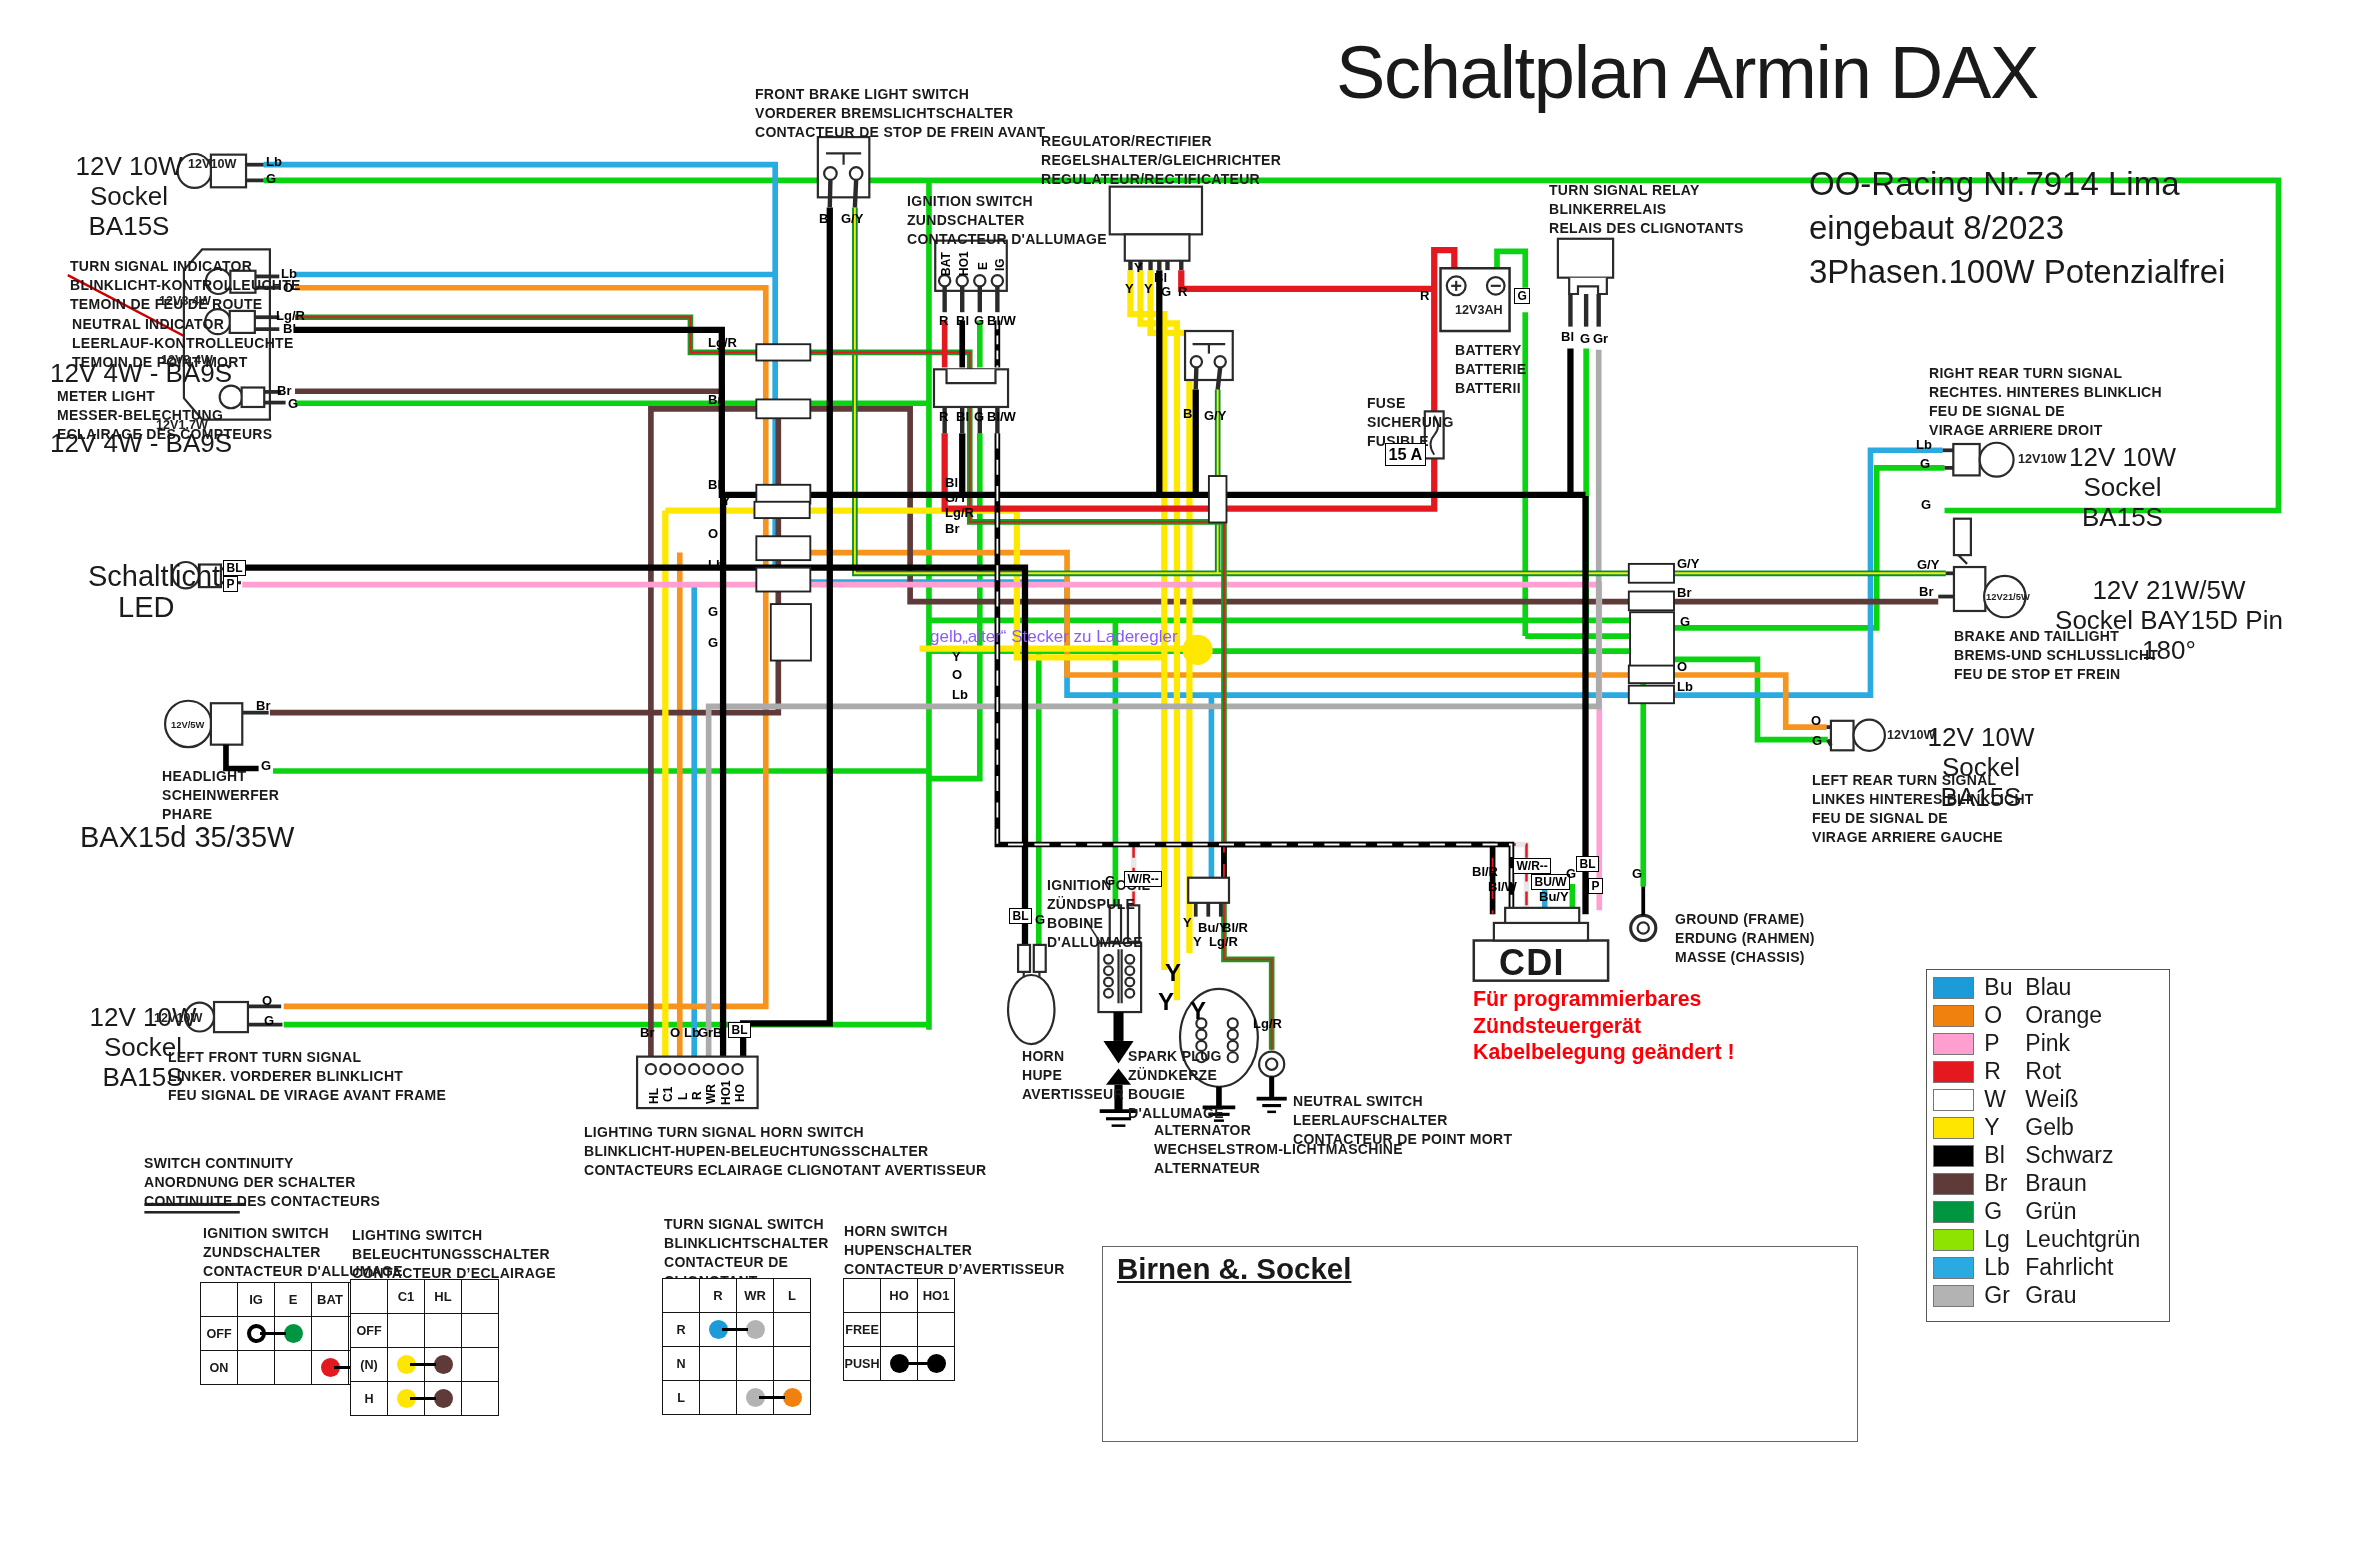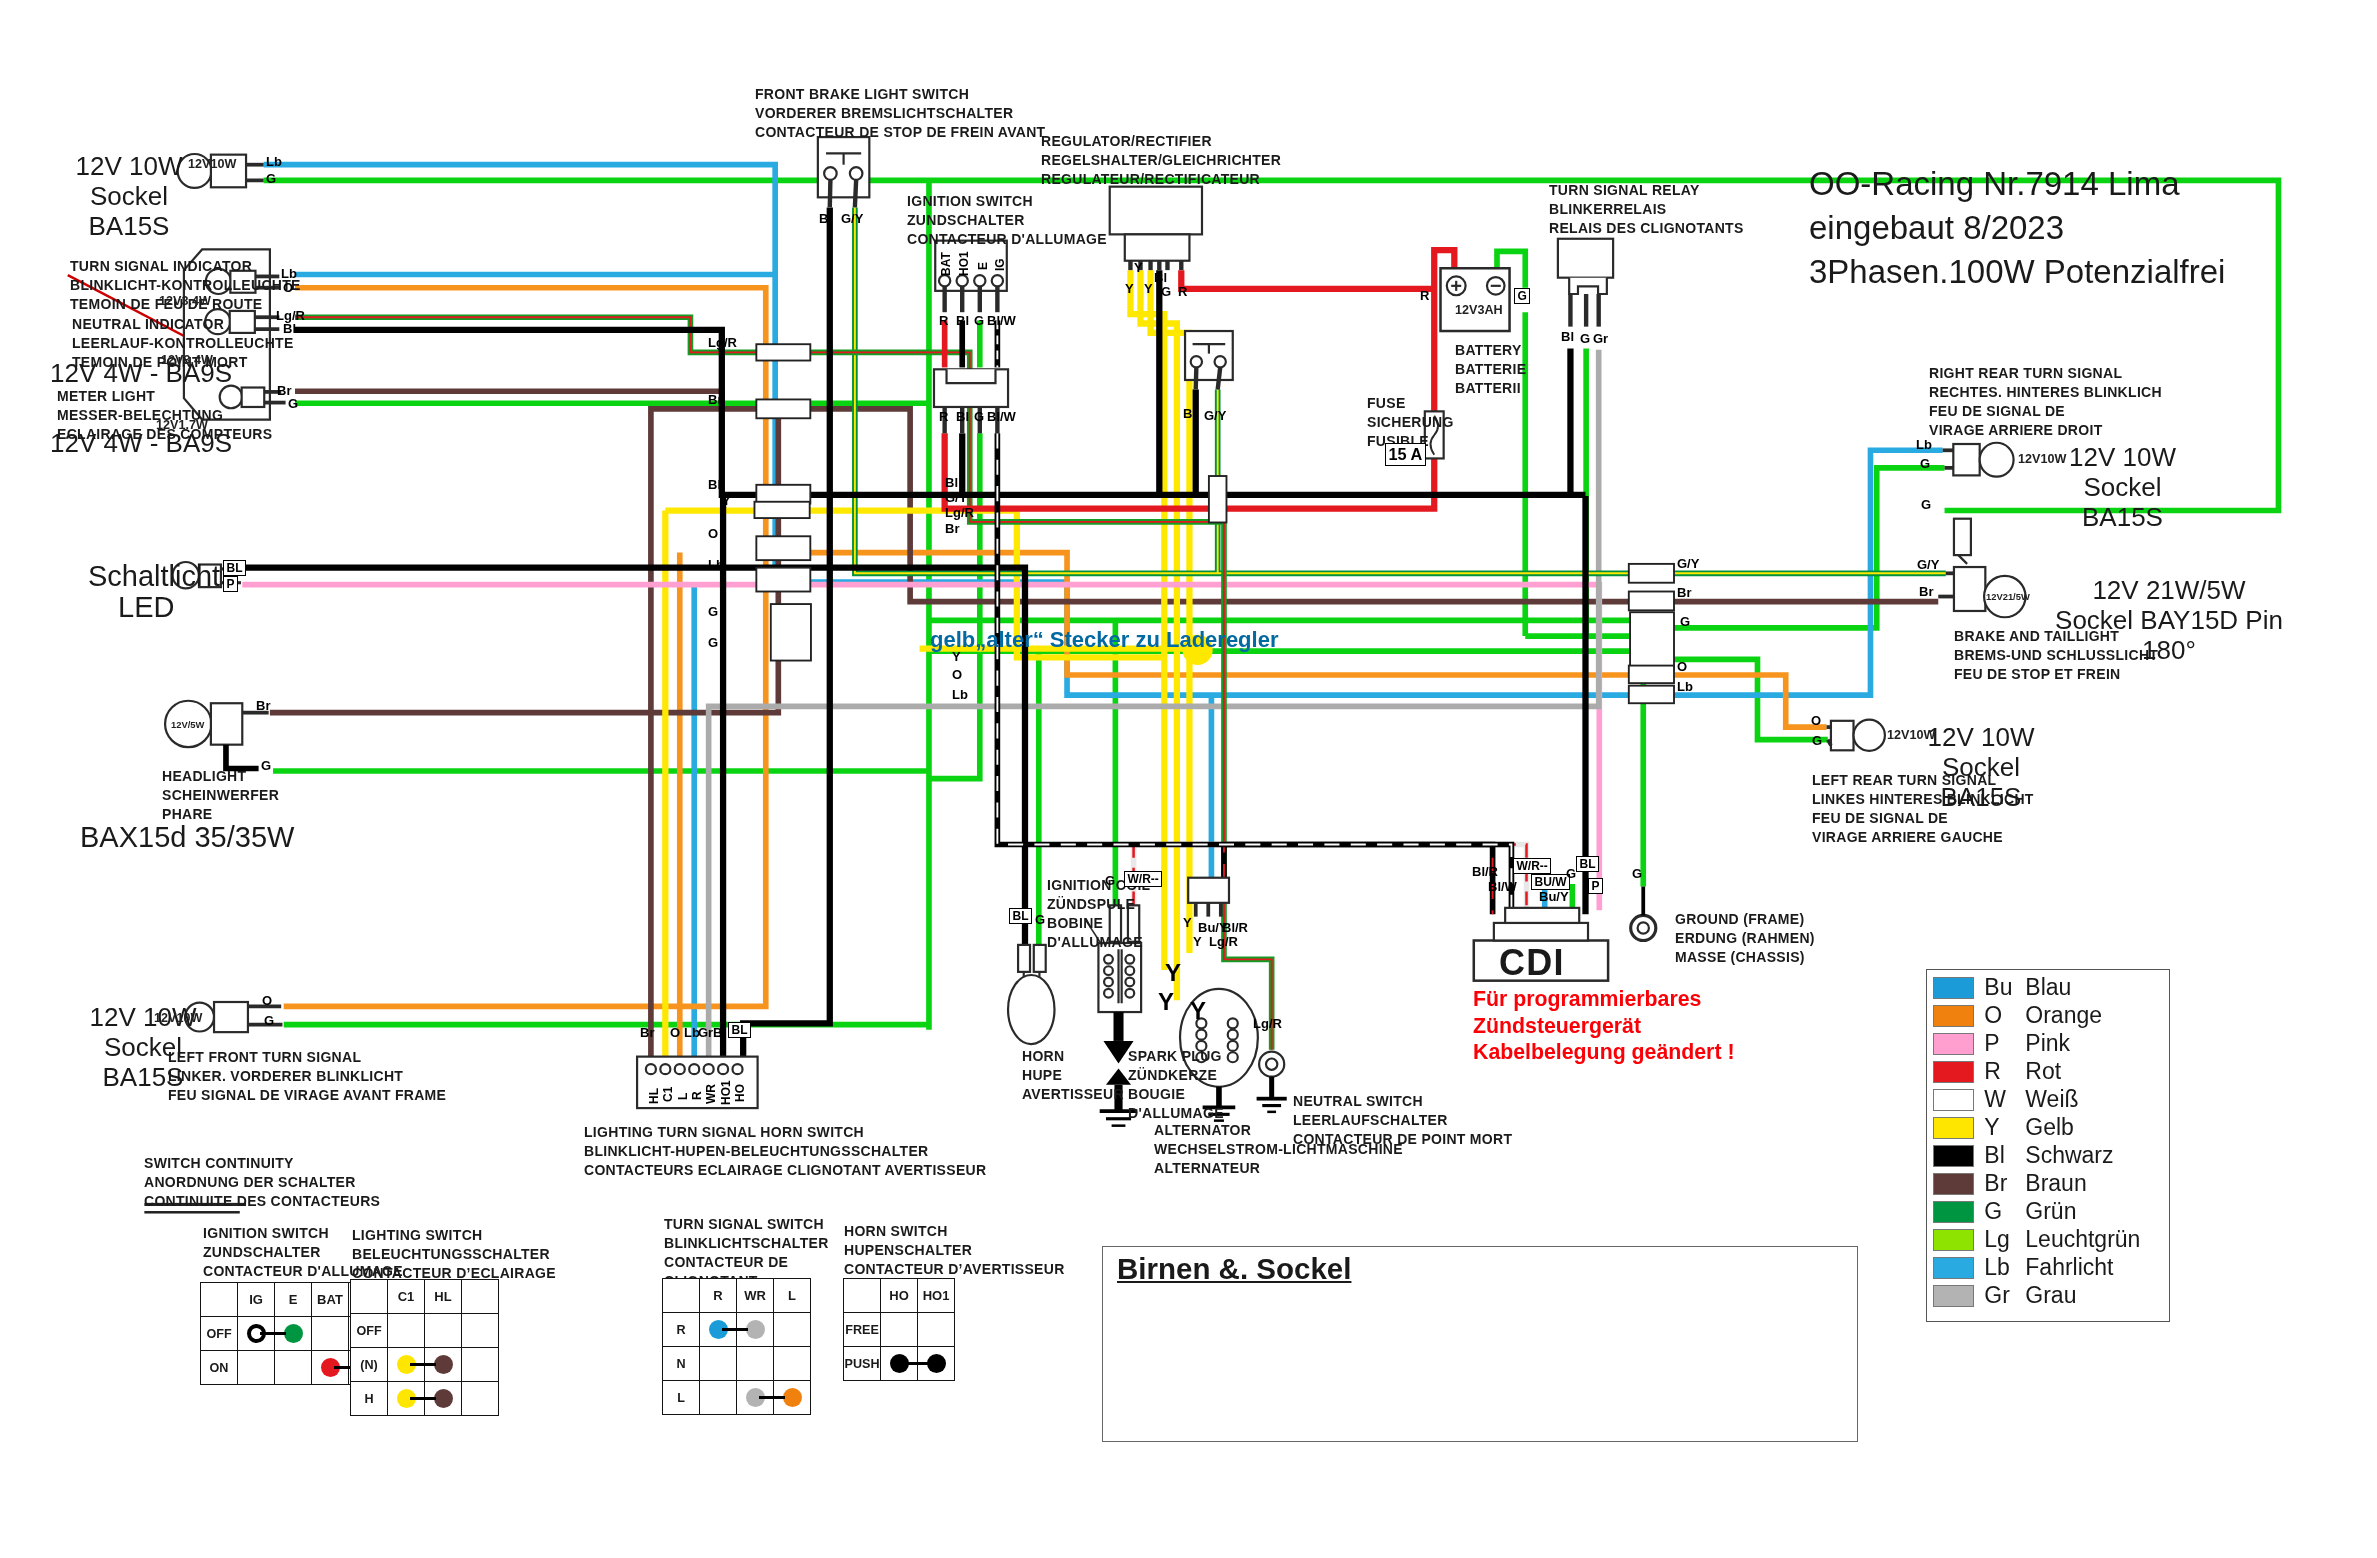--- a/index.html
+++ b/index.html
@@ -14,21 +14,21 @@
   .info{font-size:33px;line-height:1.34}
   .rednote{font-size:21.3px;font-weight:800;color:#fb0007;line-height:1.25}
   .cdi-label{font-size:36px;font-weight:800;letter-spacing:1.3px}
   .wl{position:absolute;font-size:13px;font-weight:800;color:#000;white-space:nowrap}
   .sm{position:absolute;font-size:12.6px;font-weight:700;color:#222;white-space:nowrap}
   .tiny{position:absolute;font-size:9.4px;font-weight:700;color:#222;white-space:nowrap}
   .bx{position:absolute;font-size:12px;font-weight:800;border:1.3px solid #000;background:#fff;
       padding:0 2.5px;line-height:14px;color:#000;white-space:nowrap}
   .vert{position:absolute;font-size:12px;font-weight:800;color:#000;white-space:nowrap;
         transform:rotate(-90deg);transform-origin:left top}
-  .gelb{position:absolute;font-size:22px;font-weight:700;color:#0369a1;white-space:nowrap}
+  .gelb{position:absolute;font-size:17px;font-weight:400;color:#8b5cf6;white-space:nowrap}
   .sw{position:absolute;border-collapse:collapse;background:#fff}
   .sw td{border:1.9px solid #141414;width:36px;height:33px;text-align:center;
          font-size:13px;font-weight:700;padding:0}
   .sw td.rl{font-size:12.6px}
   .dot{width:19px;height:19px;border-radius:50%;display:inline-block;position:relative;vertical-align:middle}
   .dot.lk::before{content:"";position:absolute;right:17px;top:8.2px;width:26px;height:2.5px;background:#000}
   .dot.ring{box-sizing:border-box;border:4.4px solid #000;background:#fff}
   #legend{position:absolute;left:1926px;top:969px;width:244px;height:353px;border:1.9px solid #555;background:#fff;box-sizing:border-box;padding-top:3.8px}
   .lg-row{display:flex;align-items:center;height:28px;padding-left:6.3px}
   .lg-sw{width:39px;height:19.5px;border:0.6px solid #777;margin-right:10px;flex:none}
@@ -359,20 +359,21 @@
           <circle cx="1129" cy="1703" r="8"></circle>
           <circle cx="1152" cy="1703" r="8"></circle>
           <circle cx="1175" cy="1703" r="8"></circle>
     </g>
 
     <rect x="230" y="1916" width="162" height="5" fill="#222" stroke="none"></rect>
     <rect x="230" y="1929" width="152" height="4" fill="#222" stroke="none"></rect>
   </g>
 </svg>
 
+<div class="t title" style="left:1336px;top:30px">Schaltplan Armin DAX</div>
 <div class="t info" style="left:1809px;top:162px">OO-Racing Nr.7914 Lima
 eingebaut 8/2023
 3Phasen.100W Potenzialfrei</div>
 
 <div class="t big" style="left:60px;top:152px;width:138px;text-align:center">12V 10W
 Sockel BA15S</div>
 <div class="sm" style="left:188px;top:157px">12V10W</div>
 
 <div class="t c22" style="left:70px;top:257px">TURN SIGNAL  INDICATOR
 BLINKLICHT-KONTROLLEUCHTE

